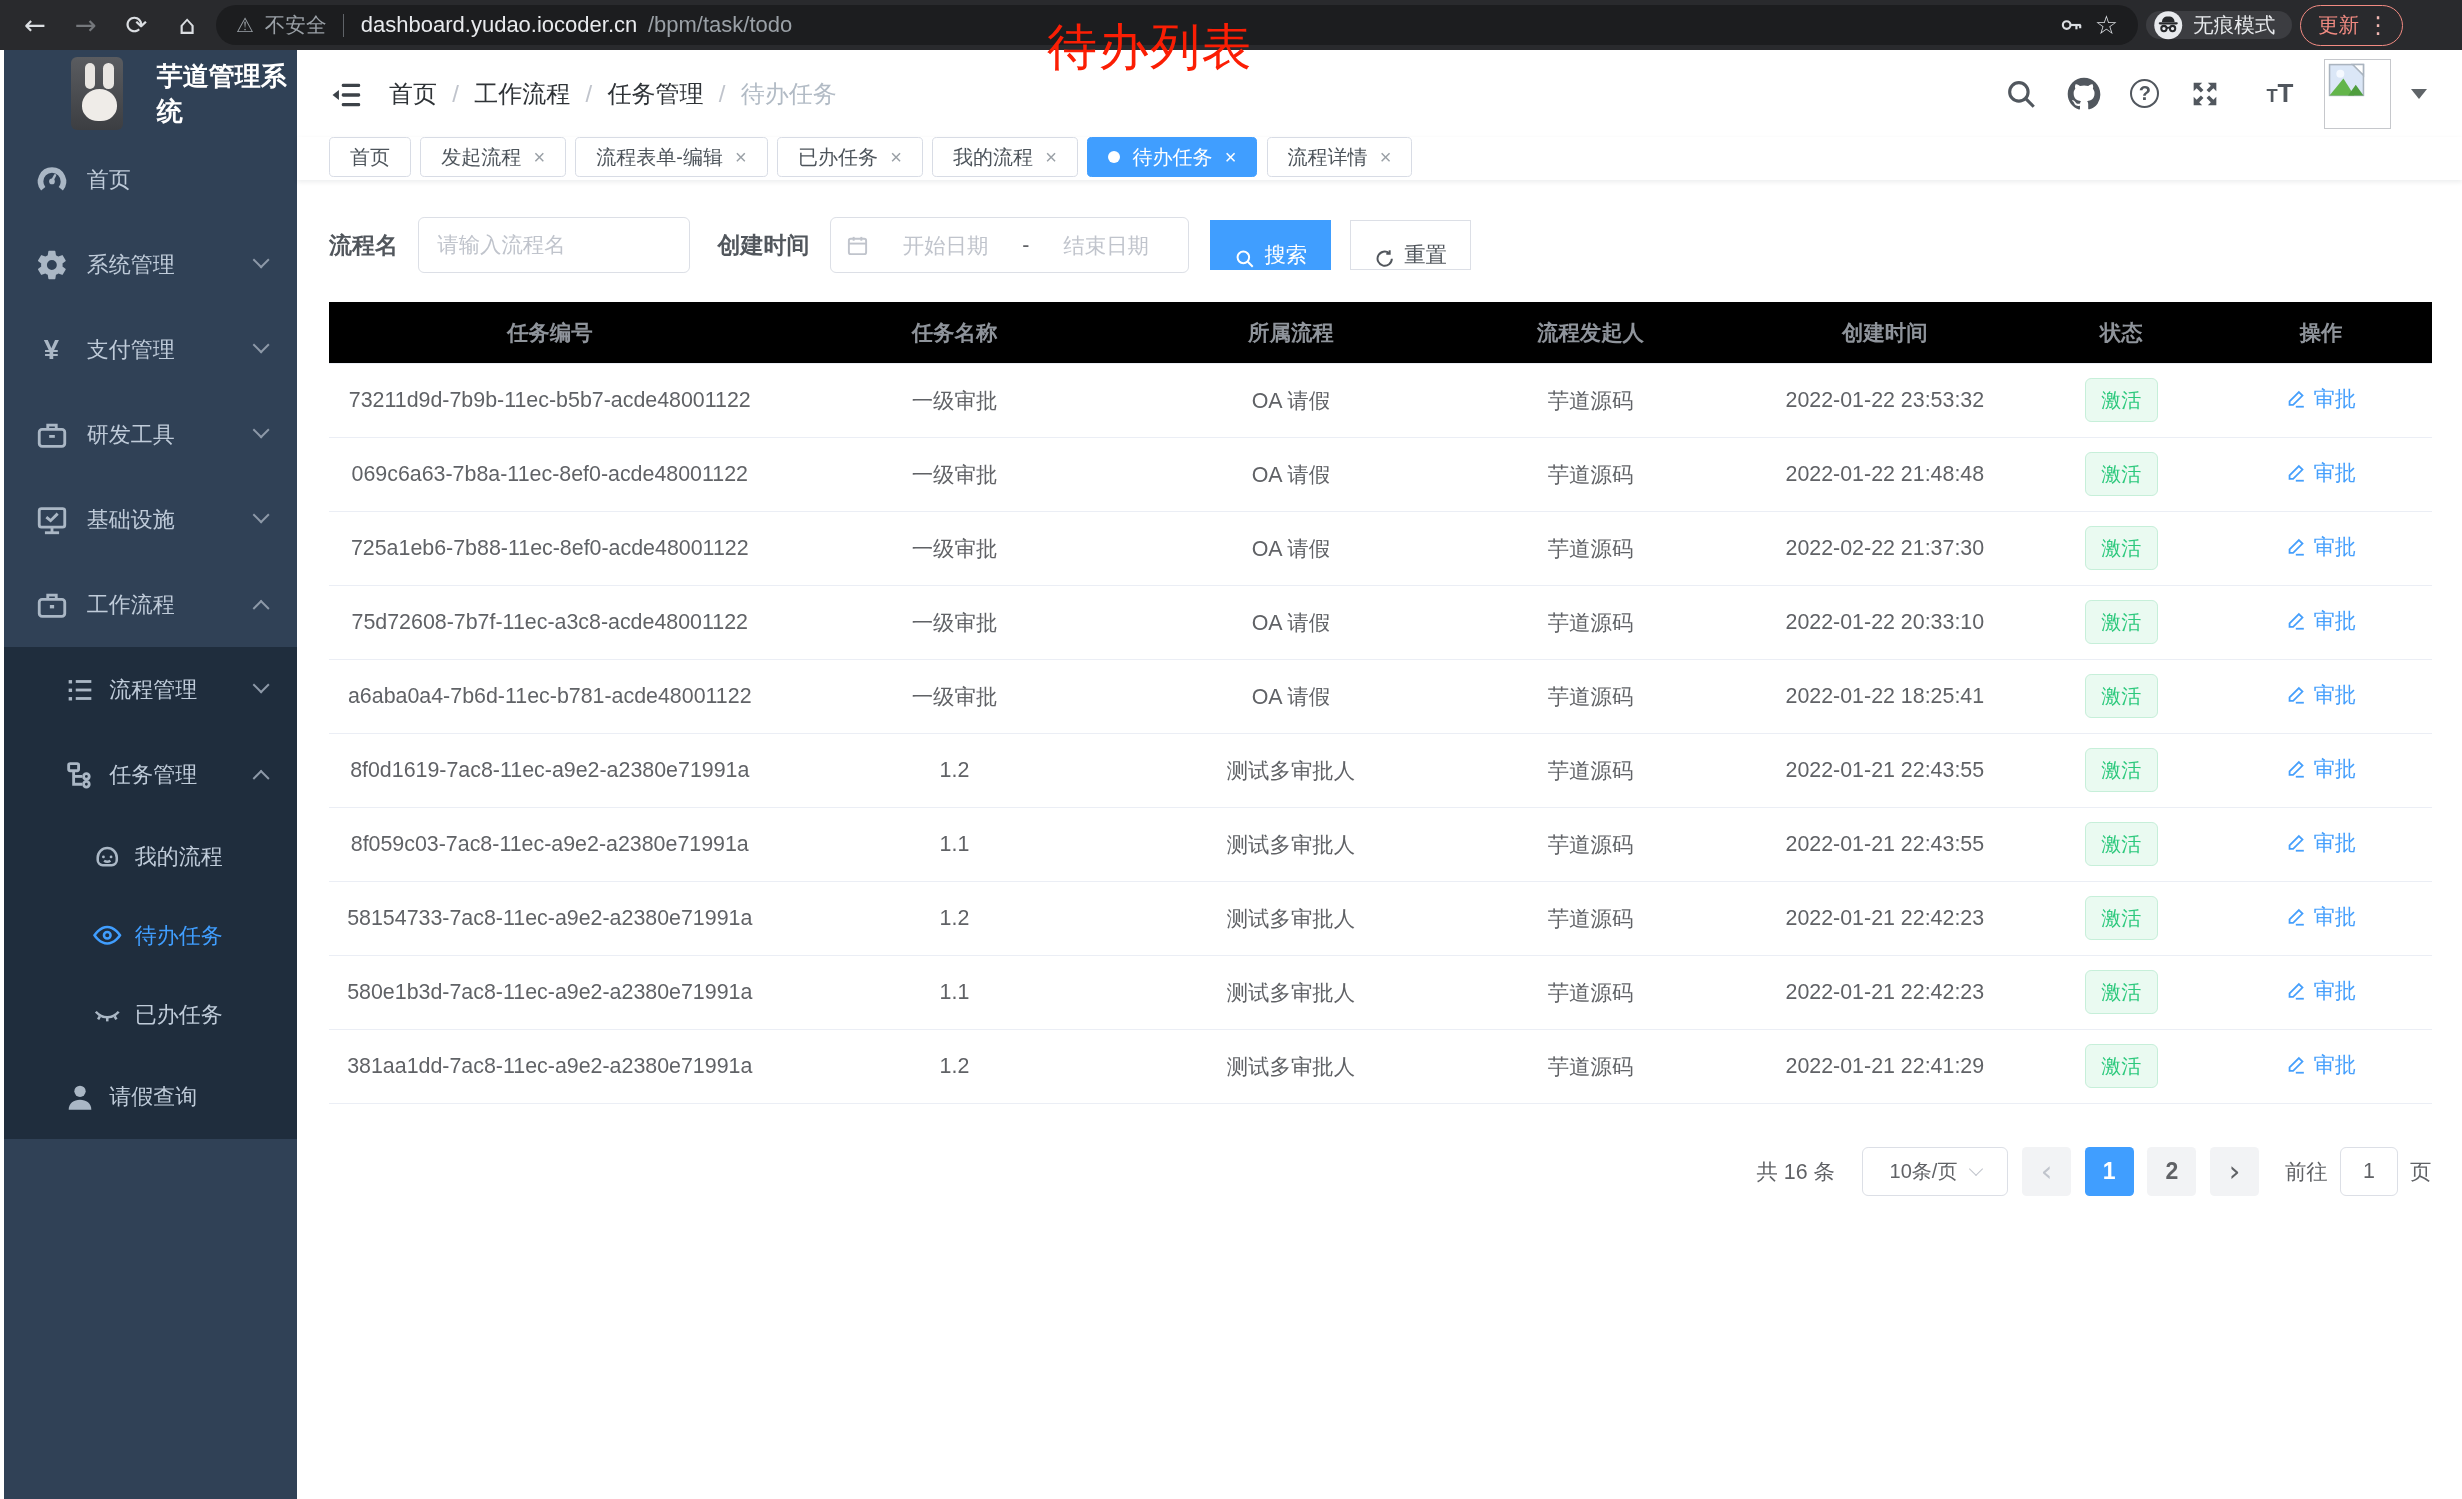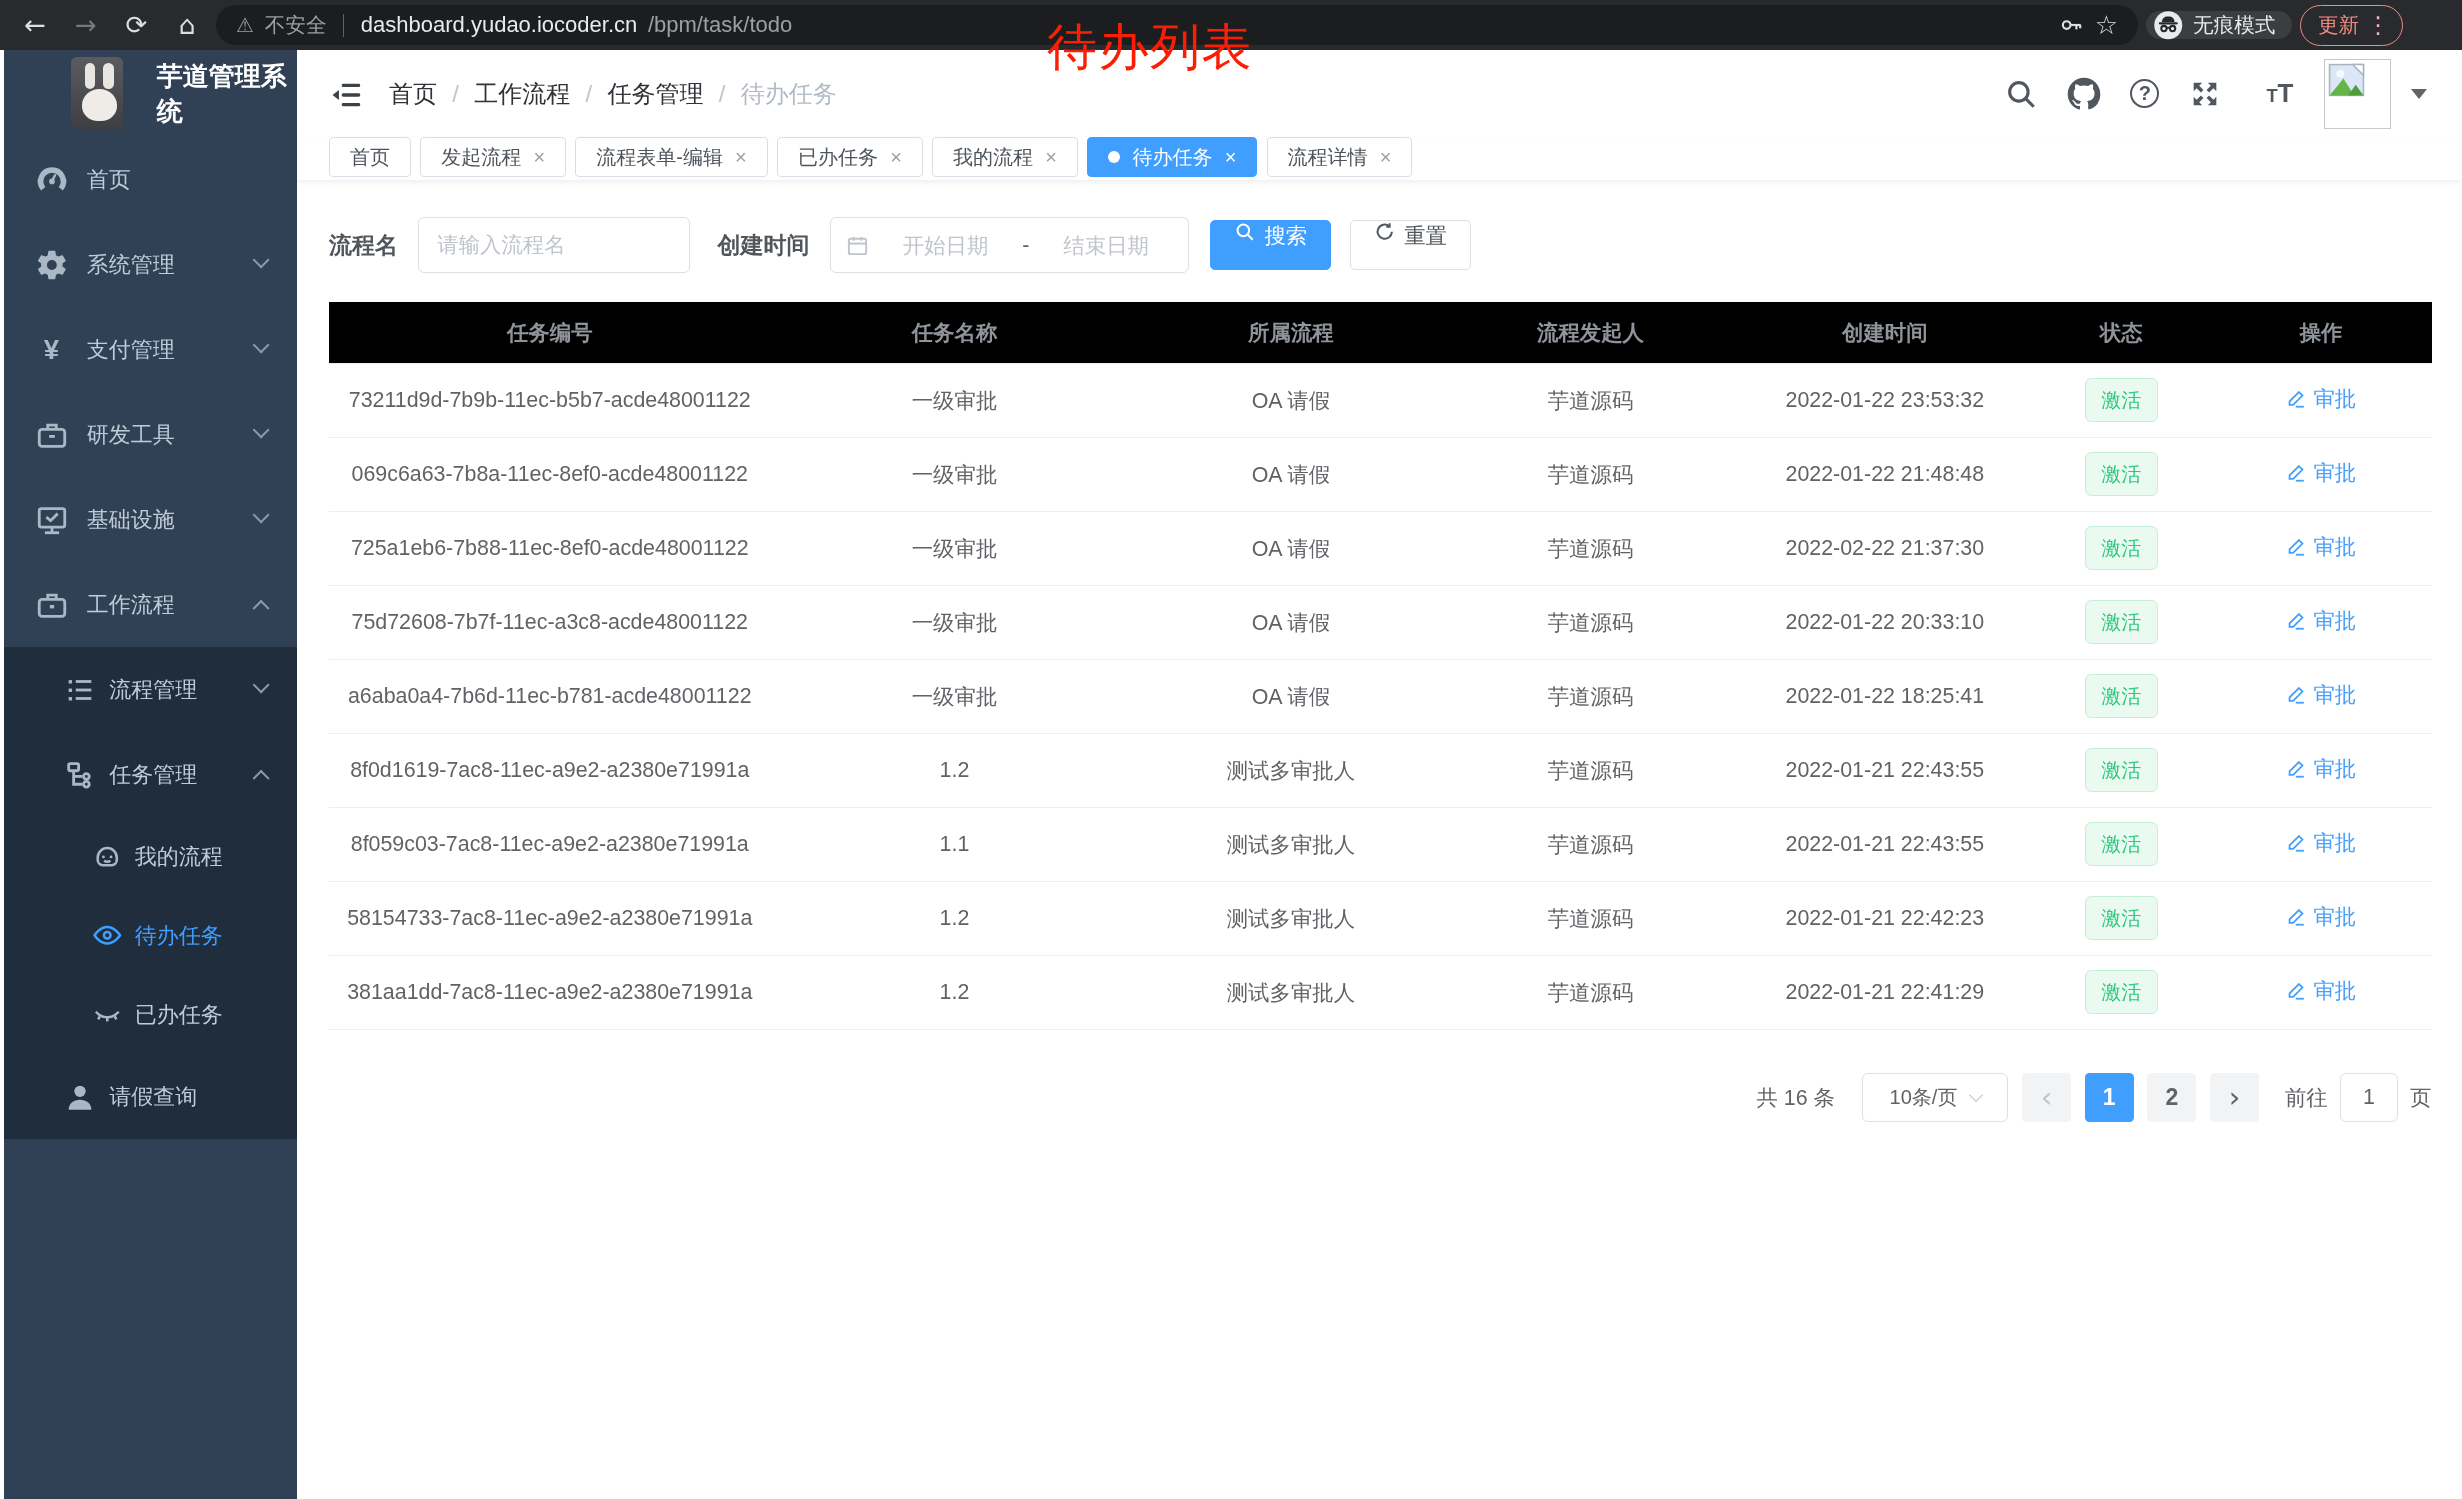--- a/index.html
+++ b/index.html
@@ -99,21 +99,21 @@
   .f-label { font-size:23px; color:#51565c; font-weight:600; margin-right:20px; }
   .f-input { width:272px; height:56px; border:0.8px solid #dcdfe6; border-radius:6.1px; padding:0 18.3px;
     font-size:21.4px; color:#606266; outline:none; font-family:inherit; }
   .f-input::placeholder { color:#c0c4cc; }
   .ml36 { margin-left:27.5px; }
   .date-range { width:359px; height:56px; border:0.8px solid #dcdfe6; border-radius:6.1px; display:flex;
     align-items:center; padding:0 15.3px; gap:10.7px; cursor:text; }
   .date-range .cal { width:23px; height:23px; color:#c0c4cc; flex:0 0 auto; }
   .ph { color:#c0c4cc; font-size:21.4px; flex:1; text-align:center; }
   .range-sep { color:#606266; font-size:21.4px; }
-  .btn { height:50px; border-radius:5px; display:flex; align-items:flex-start; gap:9.2px; padding:0 23px;
+  .btn { height:50px; border-radius:0; display:flex; align-items:flex-end; gap:9.2px; padding:0 23px;
     font-size:21.4px; cursor:pointer; border:0.8px solid #dcdfe6; background:#fff; color:#51565c; }
   .btn svg { width:21.4px; height:21.4px; }
   .btn.primary { background:#409eff; border-color:#409eff; color:#fff; margin-left:21.4px; }
   .btn.ghost { margin-left:18.3px; }
 
   table { width:100%; border-collapse:collapse; margin-top:29px; }
   thead th { background:#000000; height:61px; font-size:21.4px; color:#8f949b; font-weight:600;
     text-align:center; }
   tbody td { height:74px; border-bottom:0.8px solid #ebeef5; font-size:21.4px; color:#606266;
     text-align:center; }
@@ -578,20 +578,35 @@
           <td><span class="badge">激活</span></td>
           <td><a class="action">
                 <svg viewBox="0 0 24 24" fill="none" stroke="currentColor" stroke-width="2">
                   <path d="M14.5 4.5l4 4L8 19H4v-4L14.5 4.5z"></path>
                   <line x1="11" y1="21" x2="20" y2="21"></line>
                 </svg>
                 <span>审批</span>
               </a></td>
         </tr>
         <tr>
+          <td>580e1b3d-7ac8-11ec-a9e2-a2380e71991a</td>
+          <td>1.1</td>
+          <td>测试多审批人</td>
+          <td>芋道源码</td>
+          <td>2022-01-21 22:42:23</td>
+          <td><span class="badge">激活</span></td>
+          <td><a class="action">
+                <svg viewBox="0 0 24 24" fill="none" stroke="currentColor" stroke-width="2">
+                  <path d="M14.5 4.5l4 4L8 19H4v-4L14.5 4.5z"></path>
+                  <line x1="11" y1="21" x2="20" y2="21"></line>
+                </svg>
+                <span>审批</span>
+              </a></td>
+        </tr>
+        <tr>
           <td>381aa1dd-7ac8-11ec-a9e2-a2380e71991a</td>
           <td>1.2</td>
           <td>测试多审批人</td>
           <td>芋道源码</td>
           <td>2022-01-21 22:41:29</td>
           <td><span class="badge">激活</span></td>
           <td><a class="action">
                 <svg viewBox="0 0 24 24" fill="none" stroke="currentColor" stroke-width="2">
                   <path d="M14.5 4.5l4 4L8 19H4v-4L14.5 4.5z"></path>
                   <line x1="11" y1="21" x2="20" y2="21"></line>

